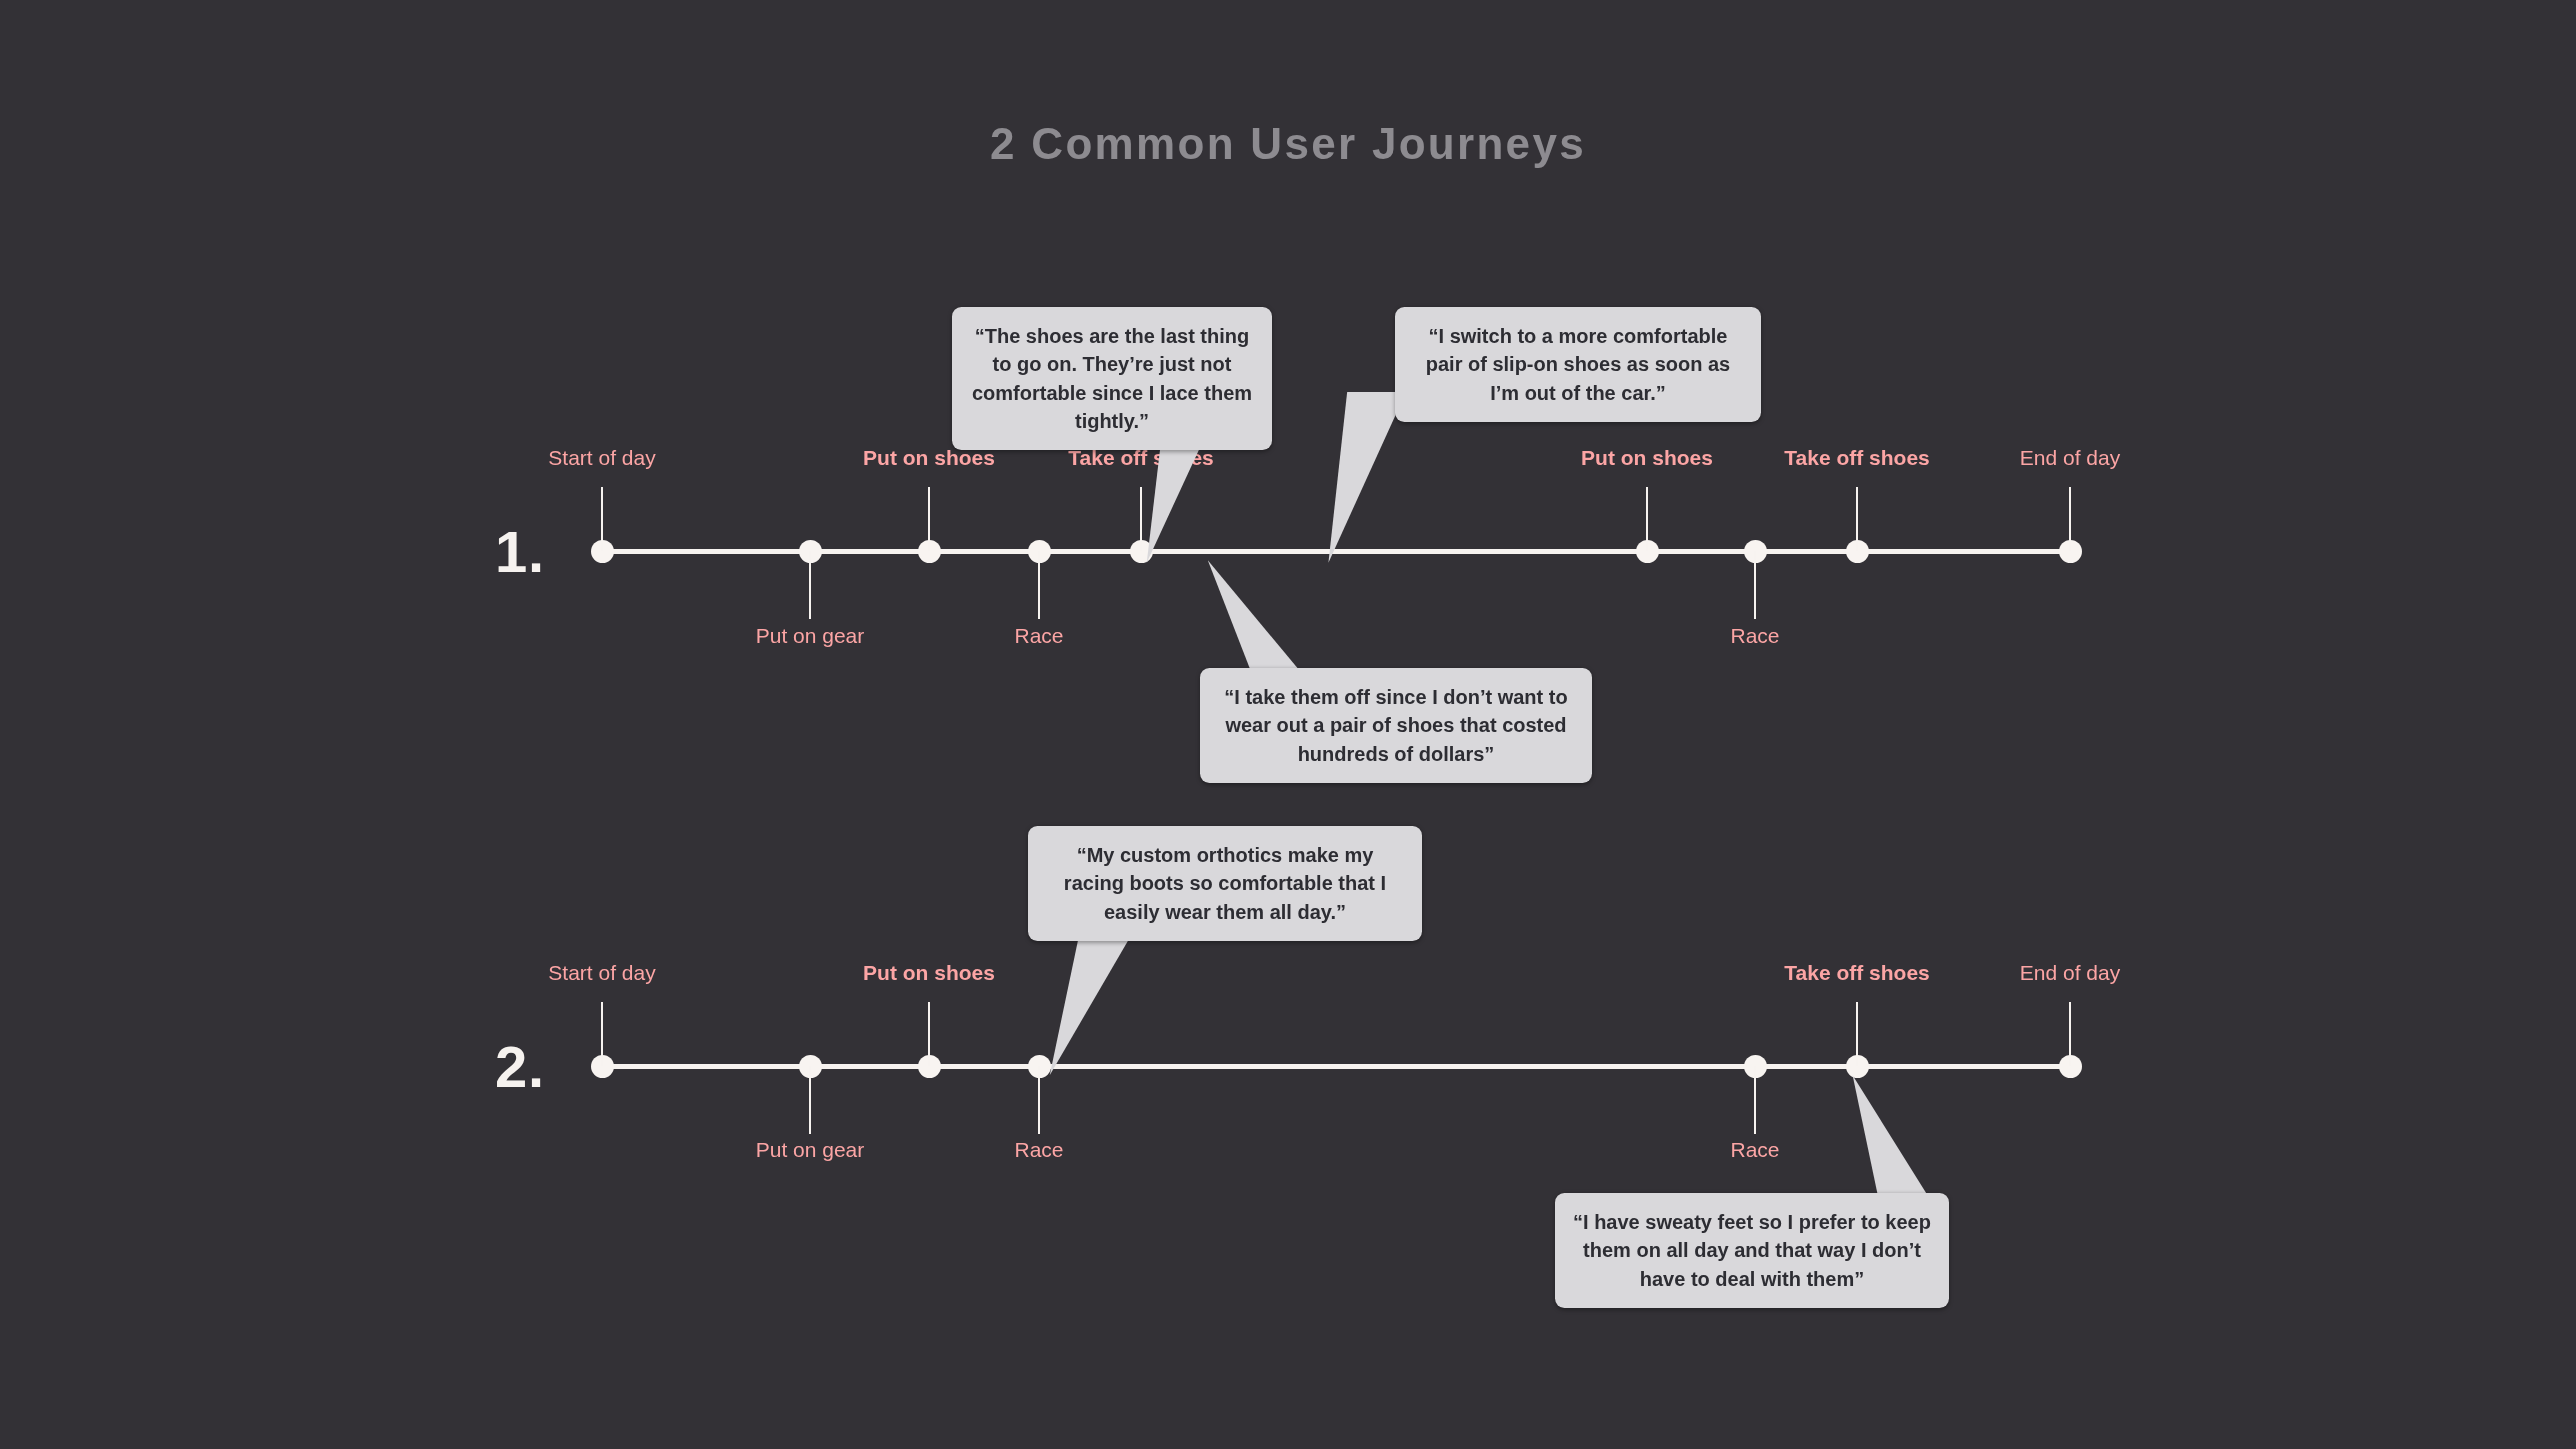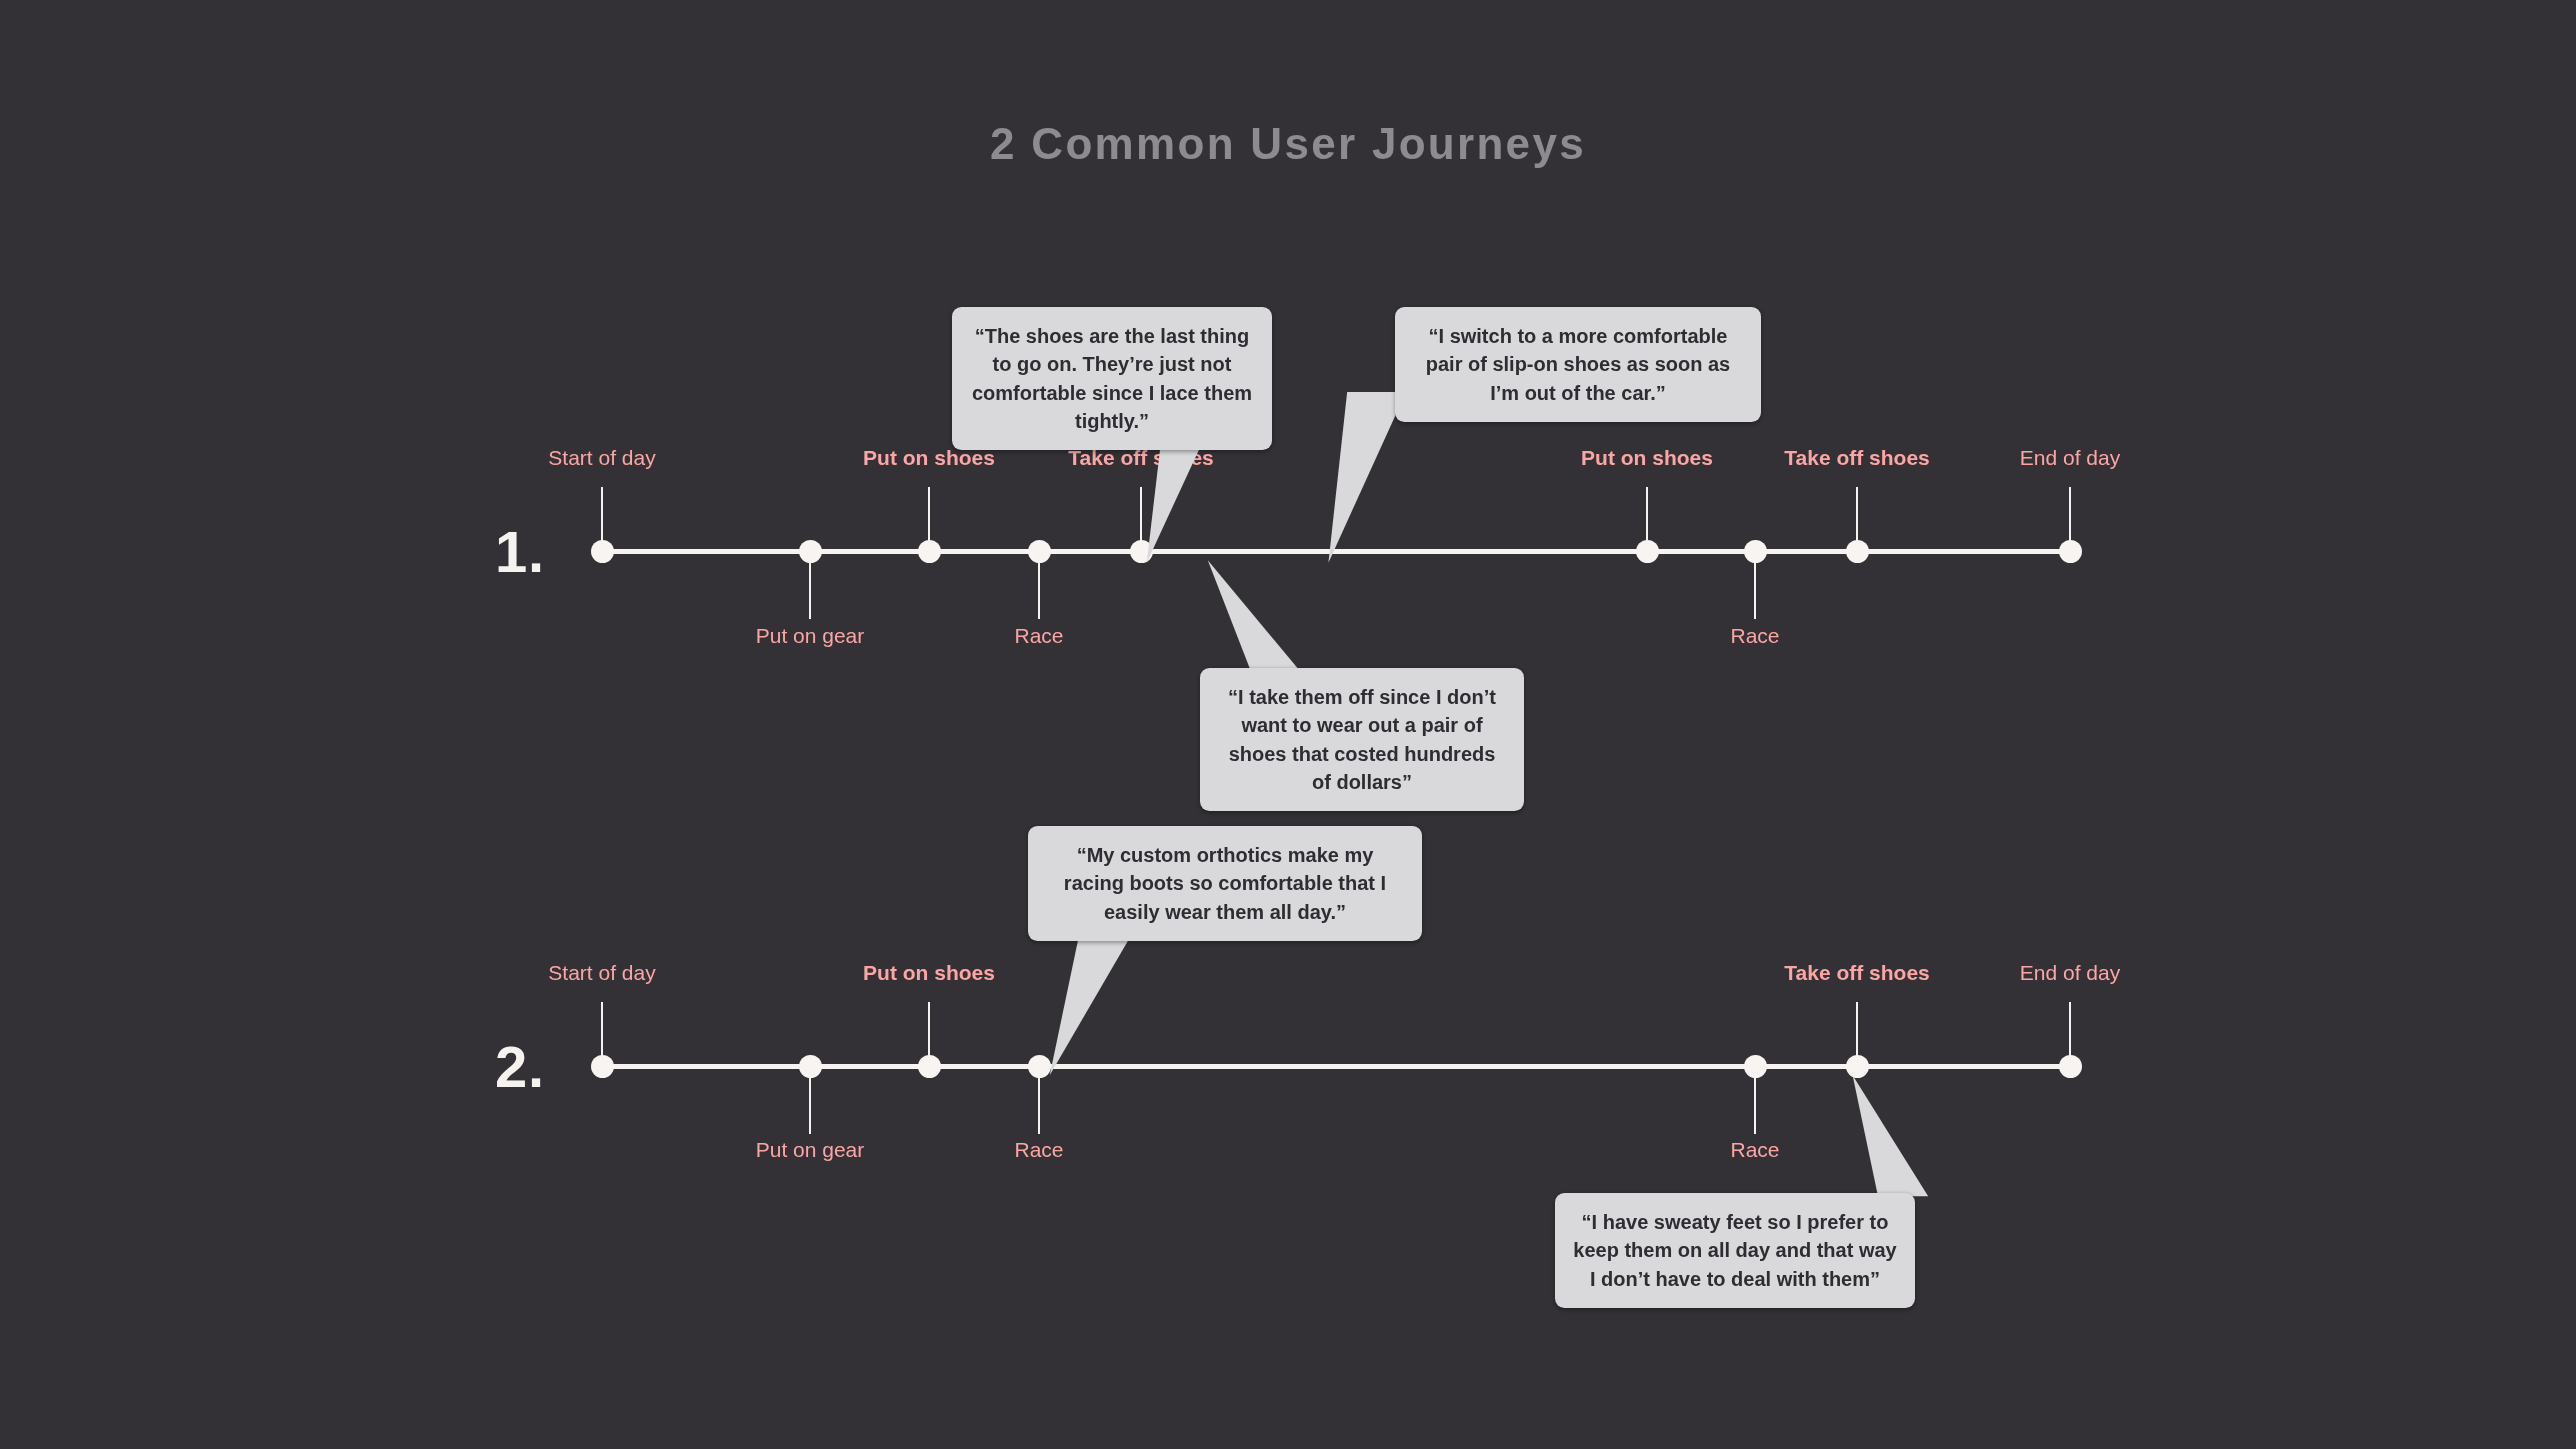--- a/index.html
+++ b/index.html
@@ -129,21 +129,21 @@
   <div class="bubble" style="left:952px;top:307px;width:320px;">“The shoes are the last thing to go on. They’re just not comfortable since I lace them tightly.”</div>
 
   <svg class="tail" style="left:1315px;top:392px;width:241px;height:174px;" viewBox="0 0 360 260">
     <polygon points="48,0 136,0 20,255" fill="#d9d8db"></polygon>
   </svg>
   <div class="bubble" style="left:1395px;top:307px;width:366px;">“I switch to a more comfortable pair of slip-on shoes as soon as I’m out of the car.”</div>
 
   <svg class="tail" style="left:1201px;top:557px;width:174px;height:127px;" viewBox="0 0 260 190">
     <polygon points="80,185 160,185 10,5" fill="#d9d8db"></polygon>
   </svg>
-  <div class="bubble" style="left:1200px;top:668px;width:324px;">“I take them off since I don’t want to wear out a pair of shoes that costed hundreds of dollars”</div>
+  <div class="bubble" style="left:1200px;top:668px;width:392px;">“I take them off since I don’t want to wear out a pair of shoes that costed hundreds of dollars”</div>
 
   <div class="journey-num" style="left:495px;top:1033px;">2.</div>
 
   <div class="axis" style="left:602px;top:1064px;width:1467px;"></div>
 
   <div class="node" style="left:602px;top:1066px;"></div>
   <div class="node" style="left:810px;top:1066px;"></div>
   <div class="node" style="left:929px;top:1066px;"></div>
   <div class="node" style="left:1039px;top:1066px;"></div>
   <div class="node" style="left:1755px;top:1066px;"></div>
@@ -172,16 +172,16 @@
   <div class="nlabel" style="left:2070px;top:961px;">End of day</div>
 
   <svg class="tail" style="left:1033px;top:931px;width:174px;height:148px;" viewBox="0 0 260 220">
     <polygon points="70,0 150,0 25,215" fill="#d9d8db"></polygon>
   </svg>
   <div class="bubble" style="left:1028px;top:826px;width:394px;">“My custom orthotics make my racing boots so comfortable that I easily wear them all day.”</div>
 
   <svg class="tail" style="left:1811px;top:1072px;width:134px;height:127px;" viewBox="0 0 200 190">
     <polygon points="100,186 175,186 62,5" fill="#d9d8db"></polygon>
   </svg>
-  <div class="bubble" style="left:1555px;top:1193px;width:360px;">“I have sweaty feet so I prefer to keep them on all day and that way I don’t have to deal with them”</div>
+  <div class="bubble" style="left:1555px;top:1193px;width:394px;">“I have sweaty feet so I prefer to keep them on all day and that way I don’t have to deal with them”</div>
 
 </div>
 
 
 </body></html>

